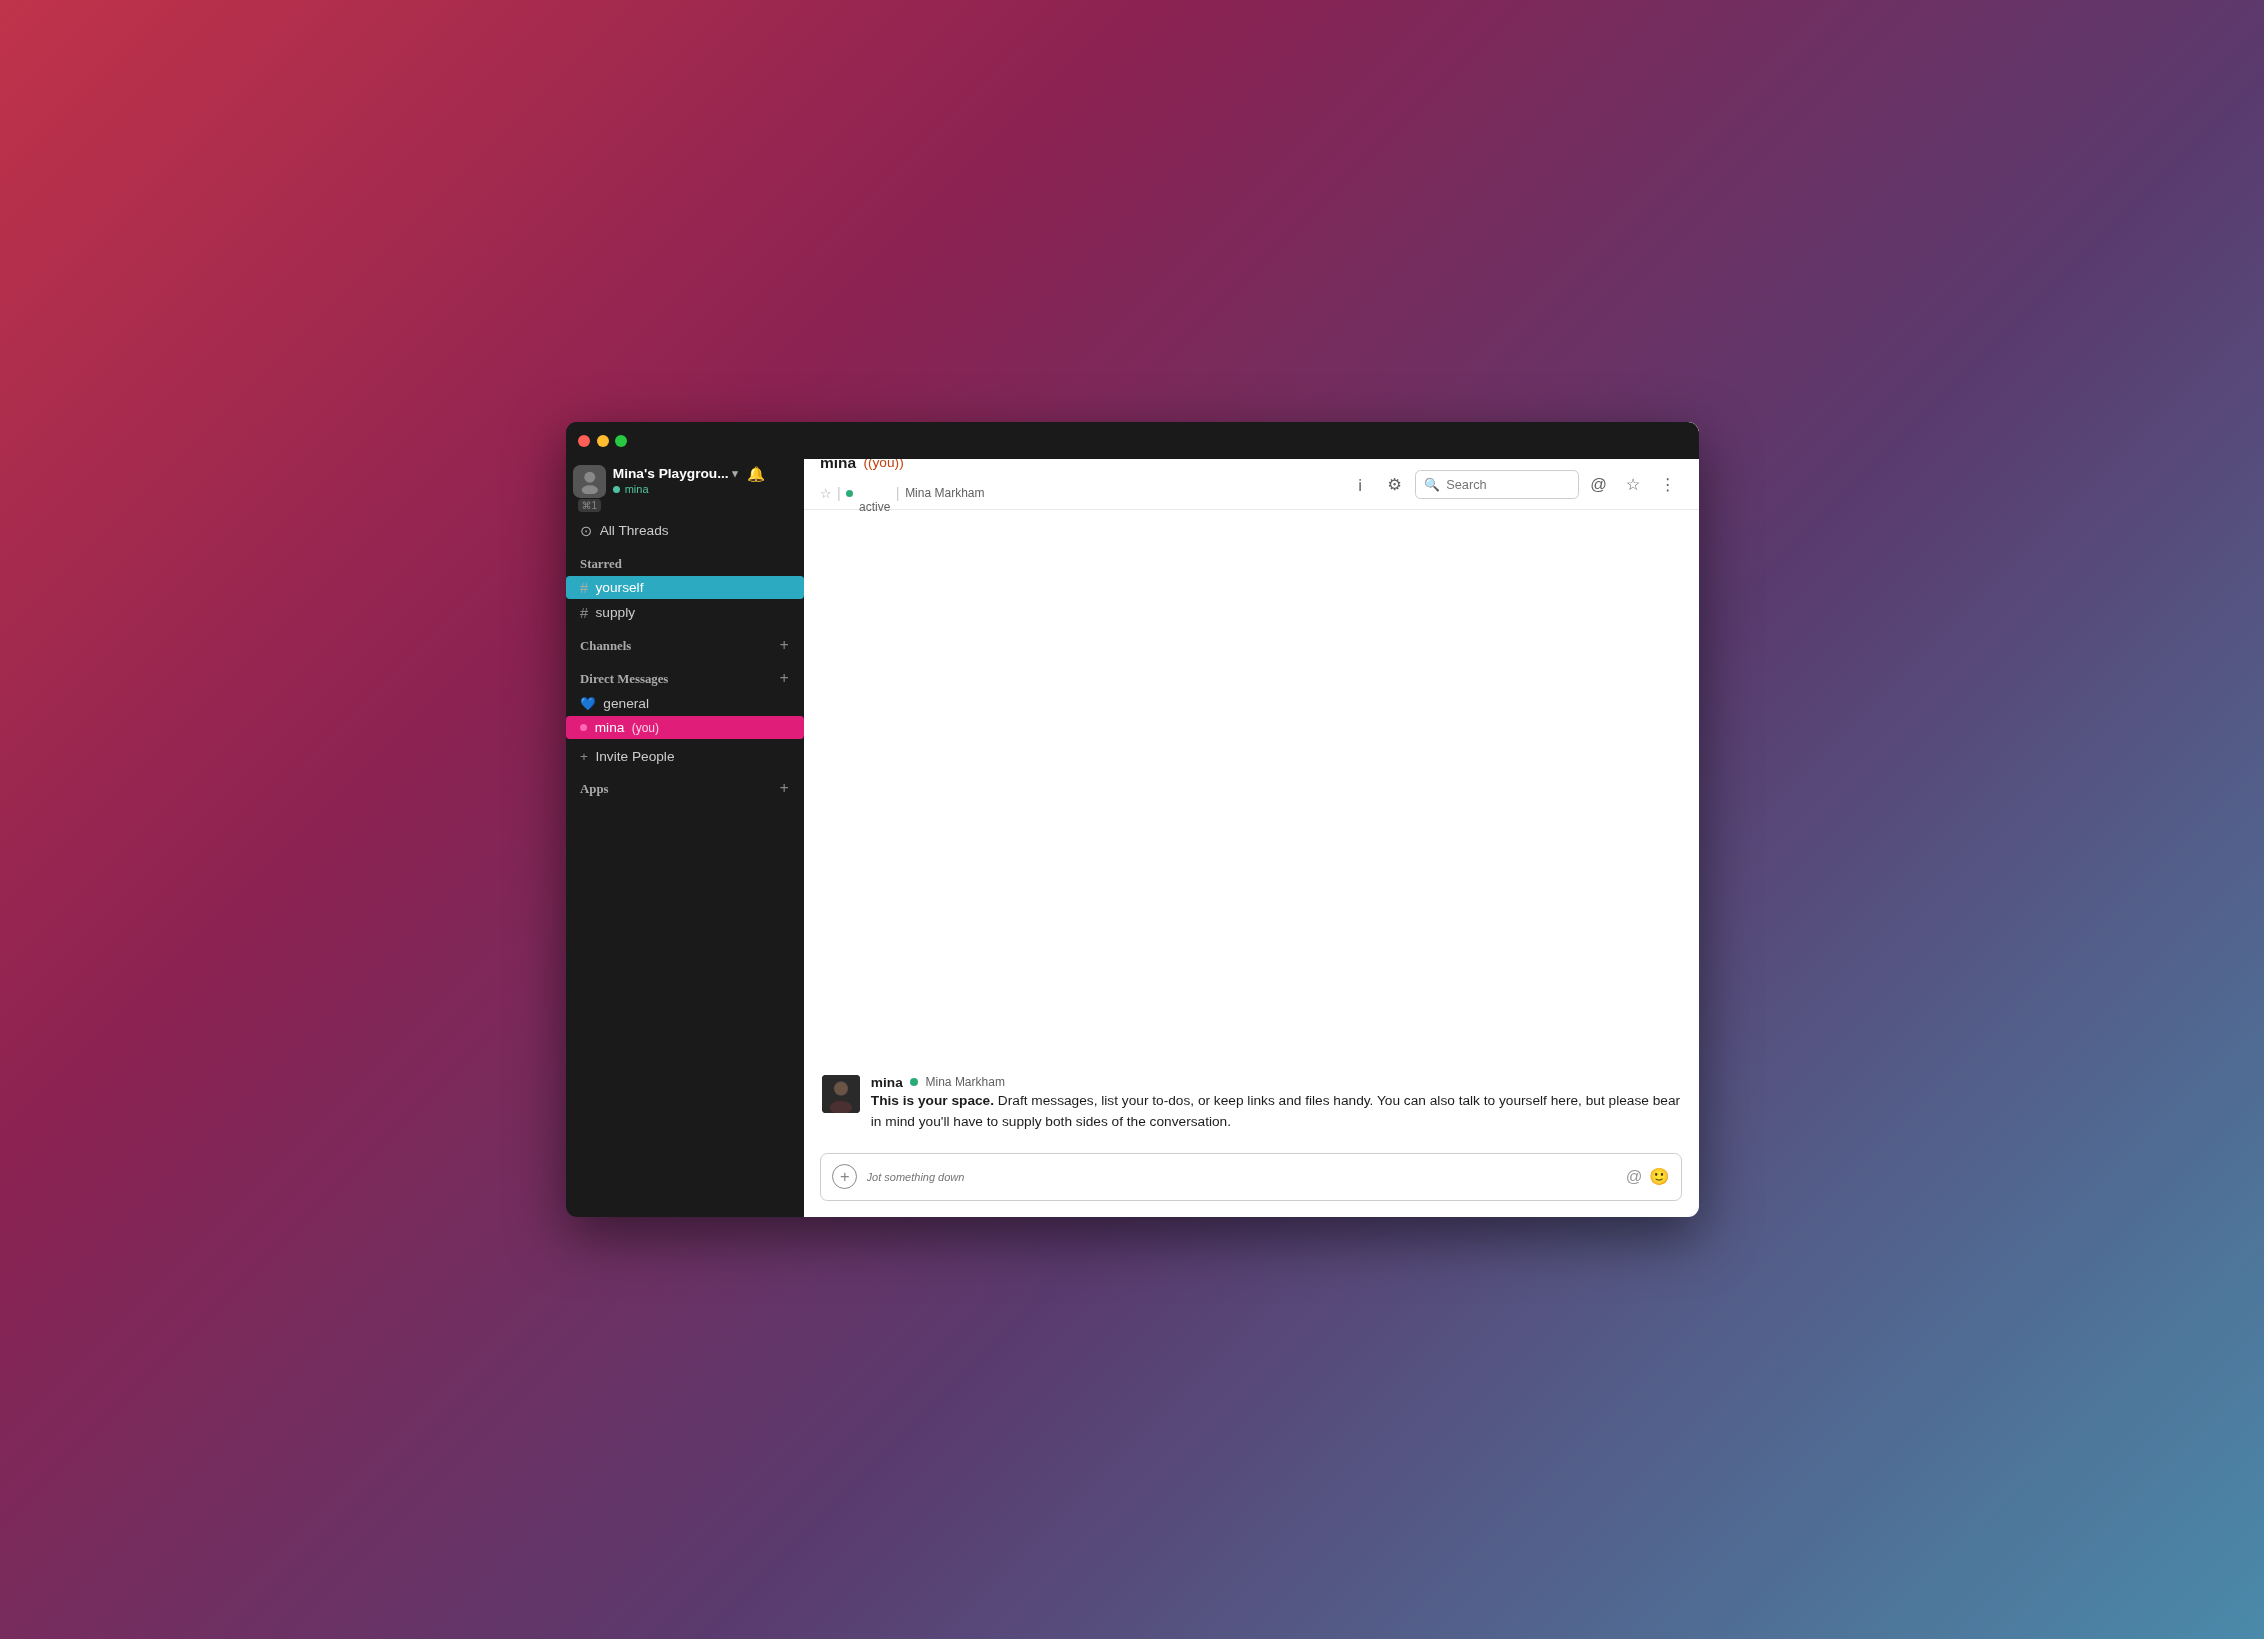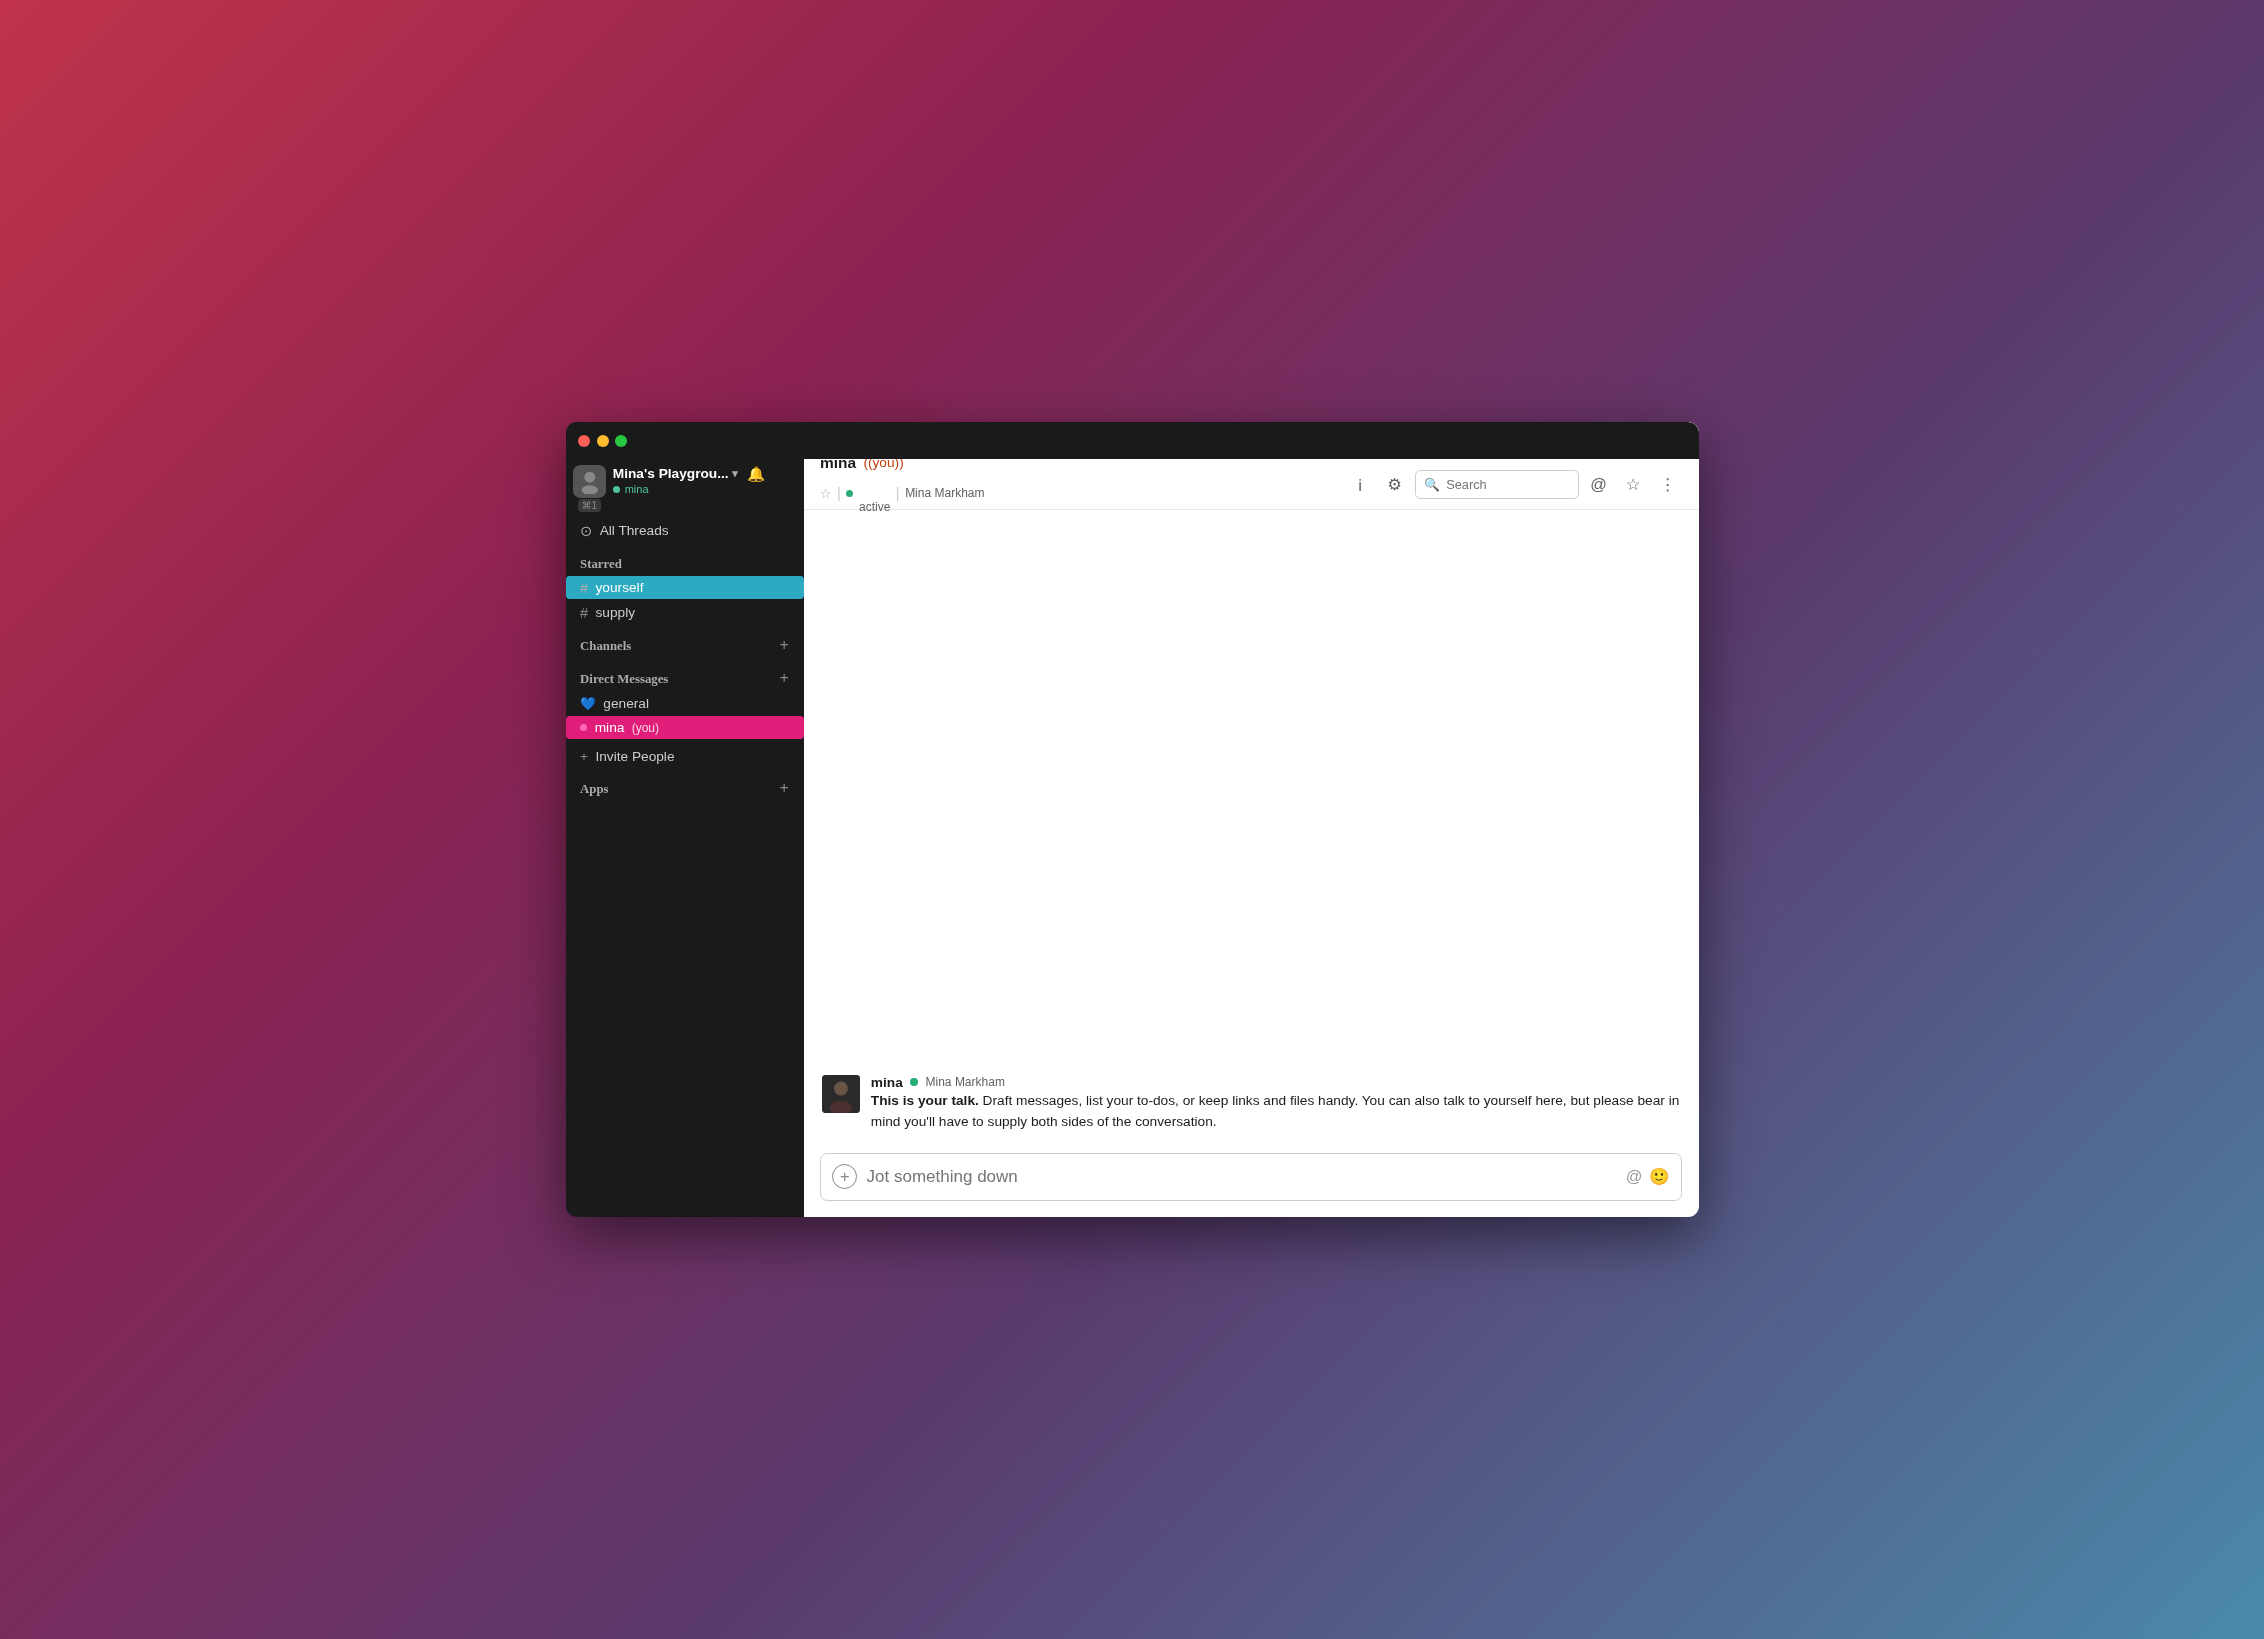--- a/index.html
+++ b/index.html
@@ -396,23 +396,24 @@
       cursor: pointer;
       color: #888;
       font-size: 16.4px;
       flex-shrink: 0;
     }
 
     .message-input-box input {
       flex: 1;
       border: none;
       outline: none;
-      font-size: 17px;
+      font-size: 11px;
       color: #8b5cf6;
       background: transparent;
+      font-style: italic;
     }
 
     .input-actions {
       display: flex;
       gap: 7.3px;
       align-items: center;
     }
 
     .input-action-btn {
       color: #999;
@@ -593,21 +594,21 @@
             </svg>
           </div>
         </div>
         <div class="message-content">
           <div class="message-author-row">
             <span class="message-author">mina</span>
             <span class="author-online-dot"></span>
             <span class="message-fullname">Mina Markham</span>
           </div>
           <div class="message-text">
-            <strong>This is your talk.</strong><span> Draft messages, list your to-dos, or keep links and files handy. You can also talk to yourself here, but please bear in mind you'll have to supply both sides of the conversation.</span>
+            <strong>This is your space.</strong><span> Draft messages, list your to-dos, or keep links and files handy. You can also talk to yourself here, but please bear in mind you'll have to supply both sides of the conversation.</span>
           </div>
         </div>
       </div>
 
     </div>
 
     <div class="input-area">
       <div class="message-input-box">
         <div class="plus-btn">
           <span>+</span>

